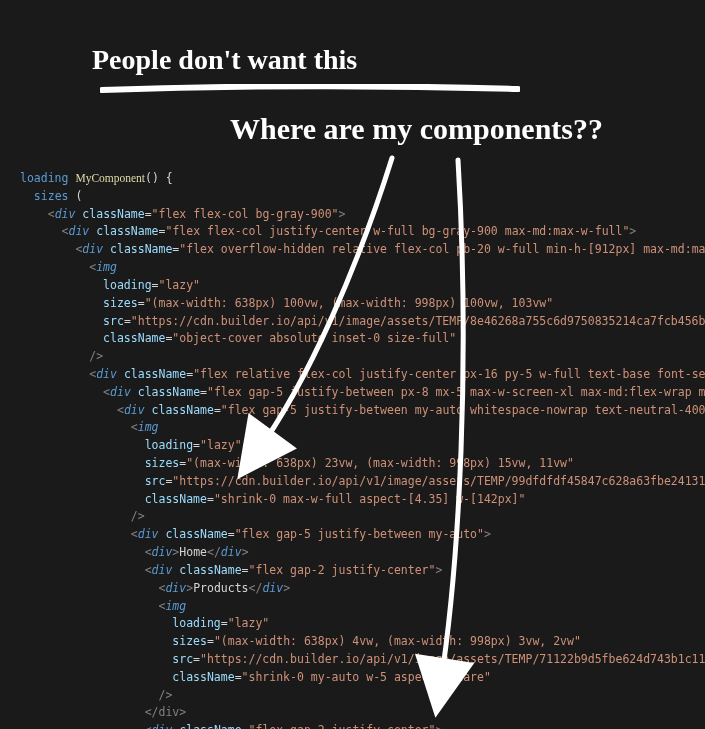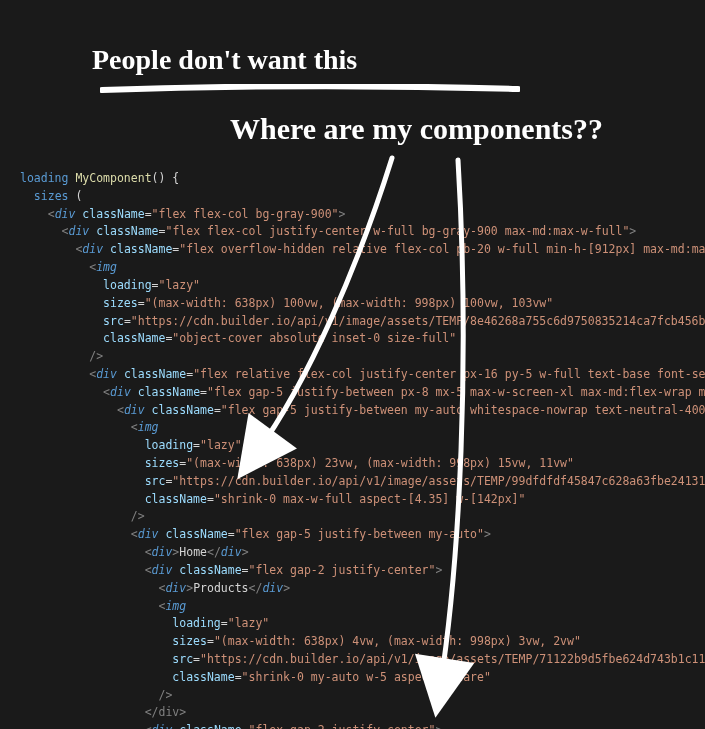--- a/index.html
+++ b/index.html
@@ -39,21 +39,21 @@
     position: absolute;
     top: 170px;
     left: 20px;
     font-family: "SFMono-Regular", Menlo, Consolas, monospace;
     font-size: 11.5px;
     line-height: 1.55;
     color: #d4d4d4;
     white-space: pre;
   }
   .kw   { color: #5a9bd4; }   
-  .fn   { color: #dcdcaa; }   
+  .fn   { color: #dcdcaa; font-family: Liberation Serif, serif; }   
   .tag  { color: #5a9bd4; font-style: italic; }   
   .attr { color: #9cdcfe; }   
   .str  { color: #ce9178; }   
   .txt  { color: #d4d4d4; }   
   .pun  { color: #808080; }   
 
   .arrow { position: absolute; pointer-events: none; }
   .arrow svg { overflow: visible; }
 </style>
 </head>

